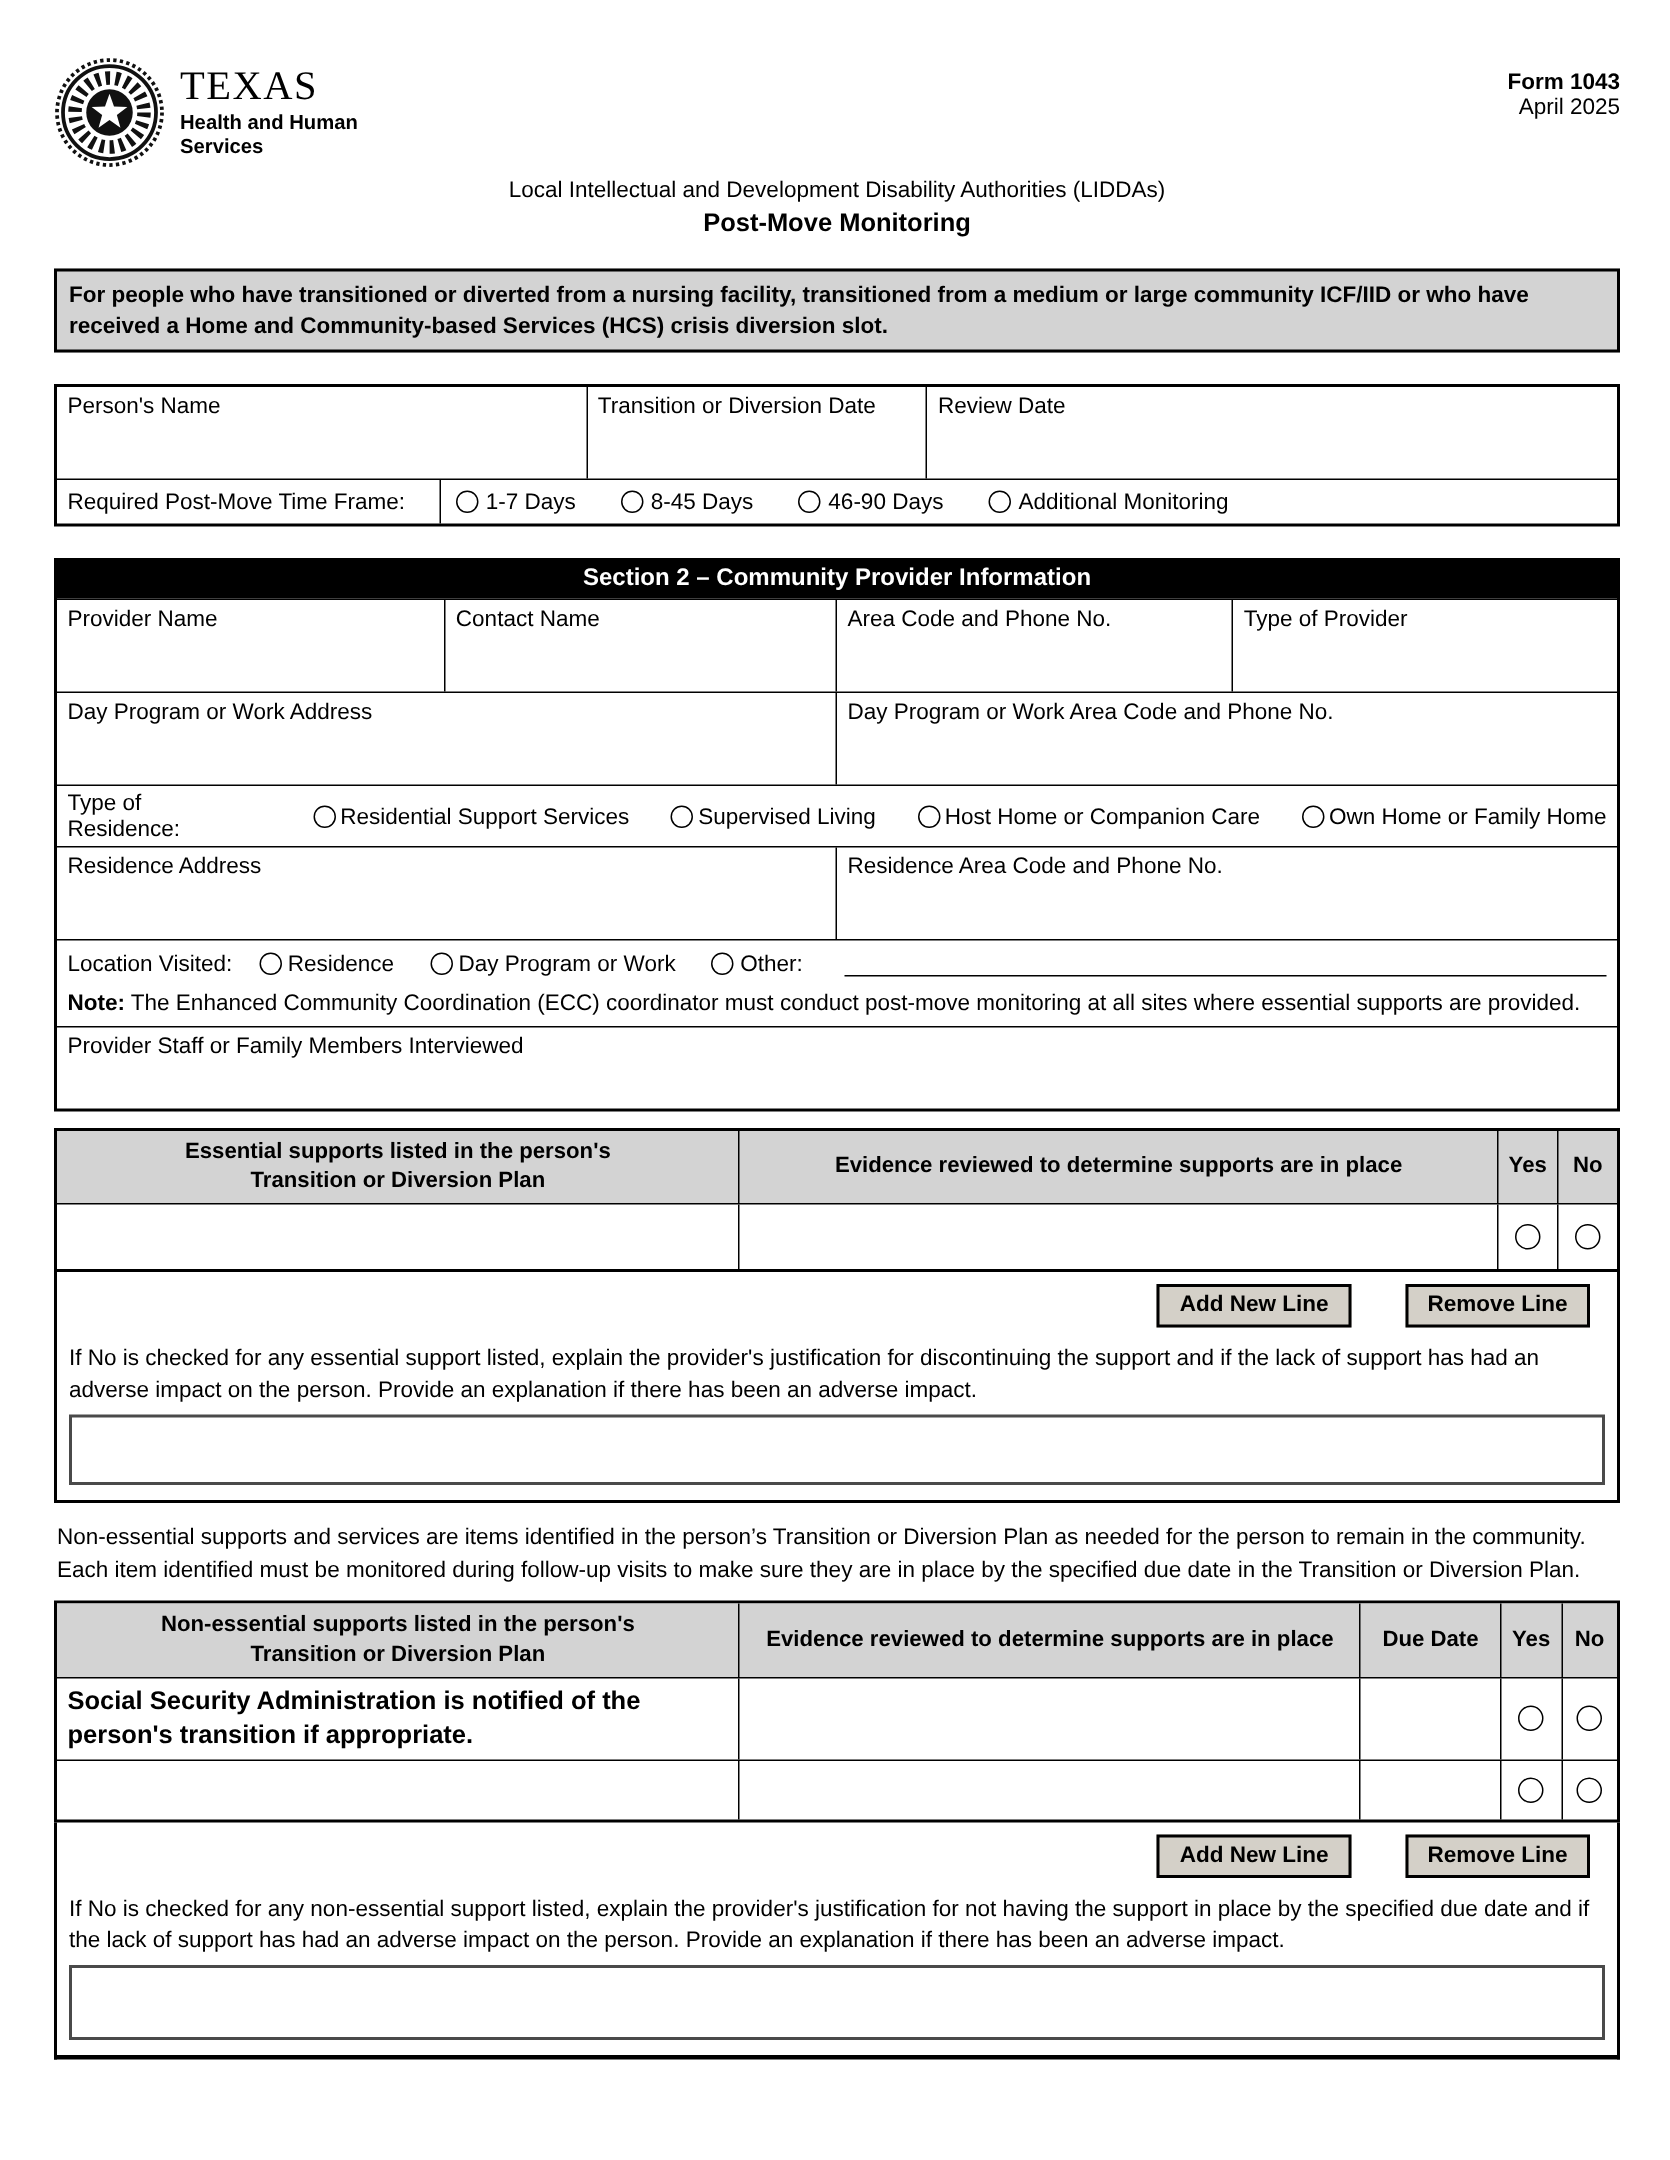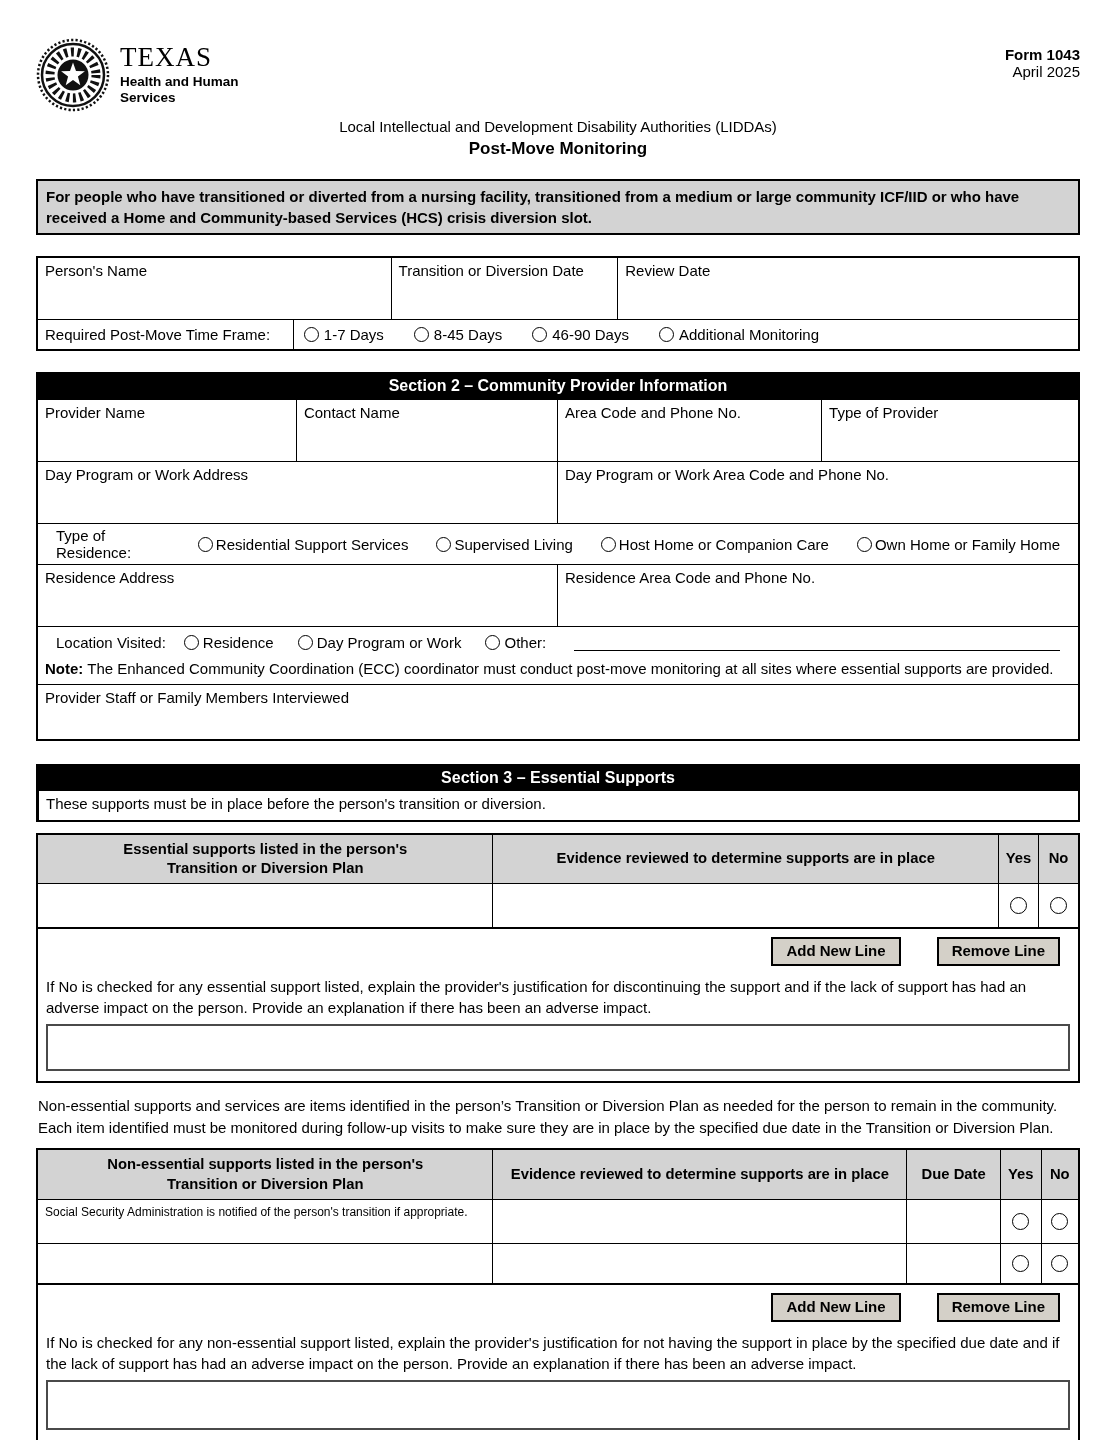--- a/index.html
+++ b/index.html
@@ -36,34 +36,34 @@
   .lbl { font-size:15px; }
 
   
   .s1a{width:33.9%;} .s1b{width:22.5%;} .s1c{width:21.8%;} .s1d{width:21.8%;}
   .s1lab{width:24.6%; border-right:1px solid #000;}
   .s1opts{flex:1; display:flex; align-items:center; gap:30px; padding:3px 10px;}
 
   
   .s2a{width:24.8%;} .s2b{width:25.1%;} .s2c{width:25.4%;} .s2d{width:24.7%;}
   .half{width:49.9%;} .half2{flex:1;}
-  .inline-opts { display:flex; align-items:center; gap:28px; padding:3px 18px; width:100%; flex-wrap:nowrap; }
+  .inline-opts { display:flex; align-items:center; gap:28px; padding:3px 7px; width:100%; flex-wrap:nowrap; }
   .note-cell { padding:4px 7px; font-size:15px; line-height:1.45; }
   .other-line { flex:1; border-bottom:1.5px solid #000; height:18px; margin-left:4px; }
 
   
   .free-gap { margin-top:11px; }
   .gtable { border:2px solid #000; }
   .ghead { background:#d3d3d3; font-weight:bold; text-align:center; }
   .ghead .cell { display:flex; flex-direction:column; justify-content:center; align-items:center; font-size:14.8px; line-height:1.3; padding:5px 6px; }
   .ec1{width:43.7%;} .ec2{flex:1;} .ecy{width:40px;} .ecn{width:40px;}
   .nc1{width:43.7%;} .nc2{width:39.8%;} .ncd{width:9.0%;} .ncy{width:3.9%;} .ncn{flex:1;}
   .bodyrow { min-height:44px; }
   .rcell { display:flex; align-items:center; justify-content:center; }
-  .rowtext { font-size:12px; line-height:1.35; }
+  .rowtext { font-size:17px; line-height:1.35;font-weight:bold; }
 
   .boxed { border:2px solid #000; border-top:none; padding-bottom:8px; }
   .btnrow { display:flex; justify-content:flex-end; gap:36px; padding:8px 18px 2px; }
   .btn { background:#d4d0c8; border:2px solid #000; font-weight:bold; font-size:15px; padding:3px 13px; line-height:1.25; cursor:pointer; font-family:"Liberation Sans", sans-serif; }
   .explain { font-size:15px; line-height:1.4; padding:8px 8px 2px; }
   .freepara { font-size:15px; line-height:1.45; padding:12px 2px 10px; }
   .tarea { border:2px solid #4a4a4a; background:#fff; height:47px; margin:4px 8px 2px; }
   .boxed.last { border-bottom-width:3px; }
 </style>
 </head>
@@ -183,24 +183,20 @@
           </span>
         <span class="other-line"></span>
       </div>
       <div class="note-cell"><b>Note:</b><span> The Enhanced Community Coordination (ECC) coordinator must conduct post-move monitoring at all sites where essential supports are provided.</span></div>
     </div>
     <div class="trow">
       <div class="cell mid" style="width:100%;"><span class="lbl">Provider Staff or Family Members Interviewed</span></div>
     </div>
   </div>
 
-  <div class="sect" style="margin-top:23px;">
-    <div class="bar">Section 3 – Essential Supports</div>
-    <div class="cell" style="min-height:29px;">These supports must be in place before the person's transition or diversion.</div>
-  </div>
 
   <div class="gtable free-gap">
     <div class="trow ghead" style="min-height:41px;">
       <div class="cell ec1">
         <span>Essential supports listed in the person's</span>
         <span>Transition or Diversion Plan</span>
       </div>
       <div class="cell ec2">Evidence reviewed to determine supports are in place</div>
       <div class="cell ecy">Yes</div>
       <div class="cell ecn">No</div>

